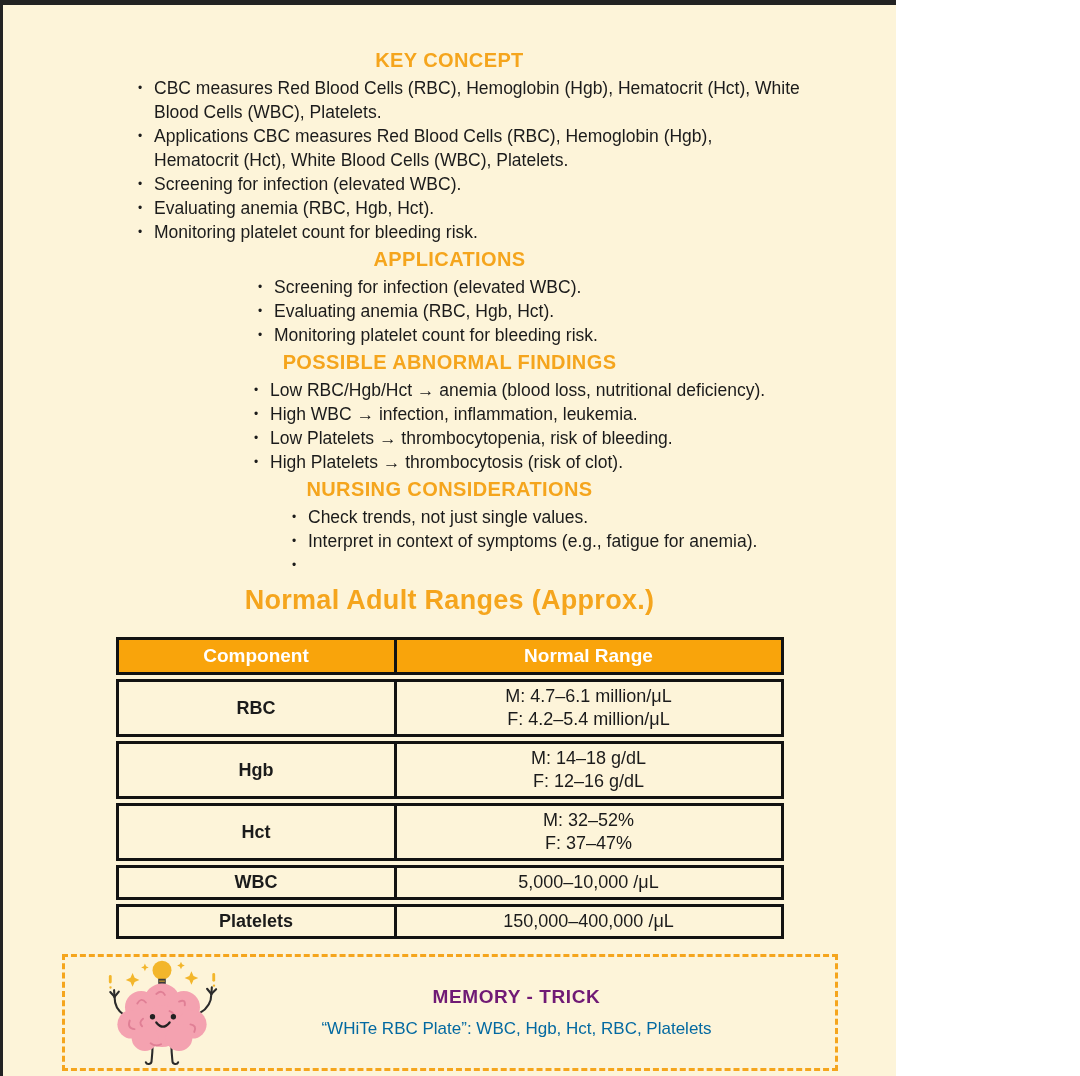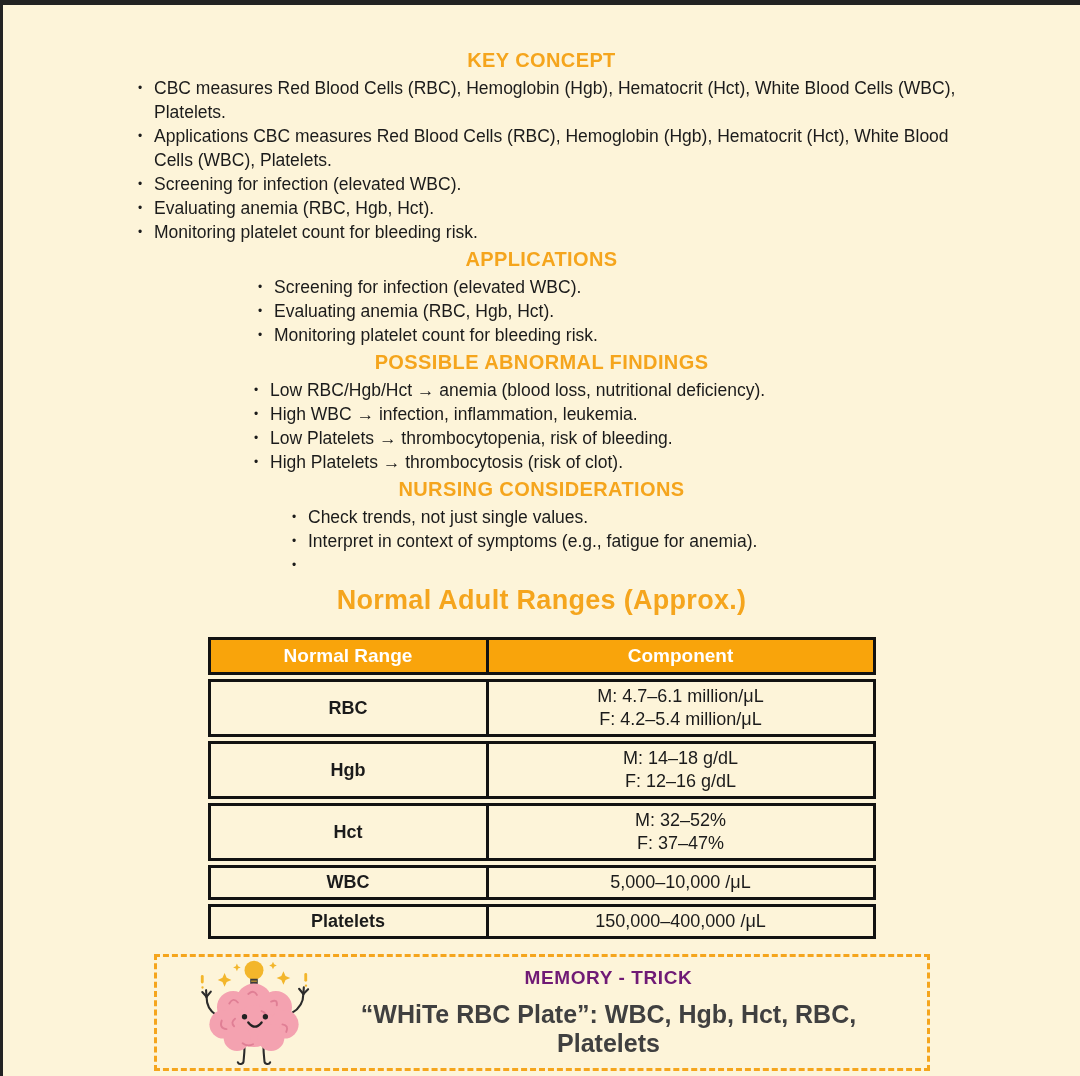--- a/index.html
+++ b/index.html
@@ -1,19 +1,19 @@
 <!DOCTYPE html>
 <html><head>
 <meta charset="utf-8">
 <style>
   * { box-sizing: border-box; }
   body { margin: 0; background: #ffffff; }
   .page {
     position: relative;
-    width: 1080px;
+    width: 896px;
     height: 1076px;
     background: #FDF4D9;
     border-top: 5px solid #222222;
     border-left: 3px solid #222222;
     overflow: hidden;
     font-family: "Liberation Sans", "DejaVu Sans", sans-serif;
     color: #1b1b1b;
     padding-top: 40px;
   }
   .section-heading {
@@ -86,21 +86,21 @@
   }
   .mascot { flex: 0 0 auto; margin-left: 36px; margin-top: 2px; }
   .memory-texts { flex: 1 1 auto; text-align: center; padding-right: 24px; }
   .memory-heading {
     color: #701a75;
     font-weight: bold;
     font-size: 19px;
     letter-spacing: 0.6px;
     margin-bottom: 11px;
   }
-  .memory-text { color: #404040; font-weight: bold; font-size: 25px; }
+  .memory-text { color: #0369a1; font-weight: normal; font-size: 17px; }
 </style>
 </head>
 <body>
 
 <div class="page">
 
   <div class="section-heading">KEY CONCEPT</div>
   <div class="bullets indent-1">
     <div class="bullet-item">
       <span class="dot">•</span>
@@ -172,22 +172,22 @@
     </div>
     <div class="bullet-item">
       <span class="dot">•</span>
     </div>
   </div>
 
   <div class="table-title">Normal Adult Ranges (Approx.)</div>
 
   <div class="ranges-table">
     <div class="trow thead-row">
+      <div class="cell">Component</div>
       <div class="cell">Normal Range</div>
-      <div class="cell">Component</div>
     </div>
     <div class="trow row-2line">
       <div class="cell comp">RBC</div>
       <div class="cell">
         <span class="range-line">M: 4.7–6.1 million/μL</span>
         <span class="range-line">F: 4.2–5.4 million/μL</span>
       </div>
     </div>
     <div class="trow row-2line">
       <div class="cell comp">Hgb</div>

